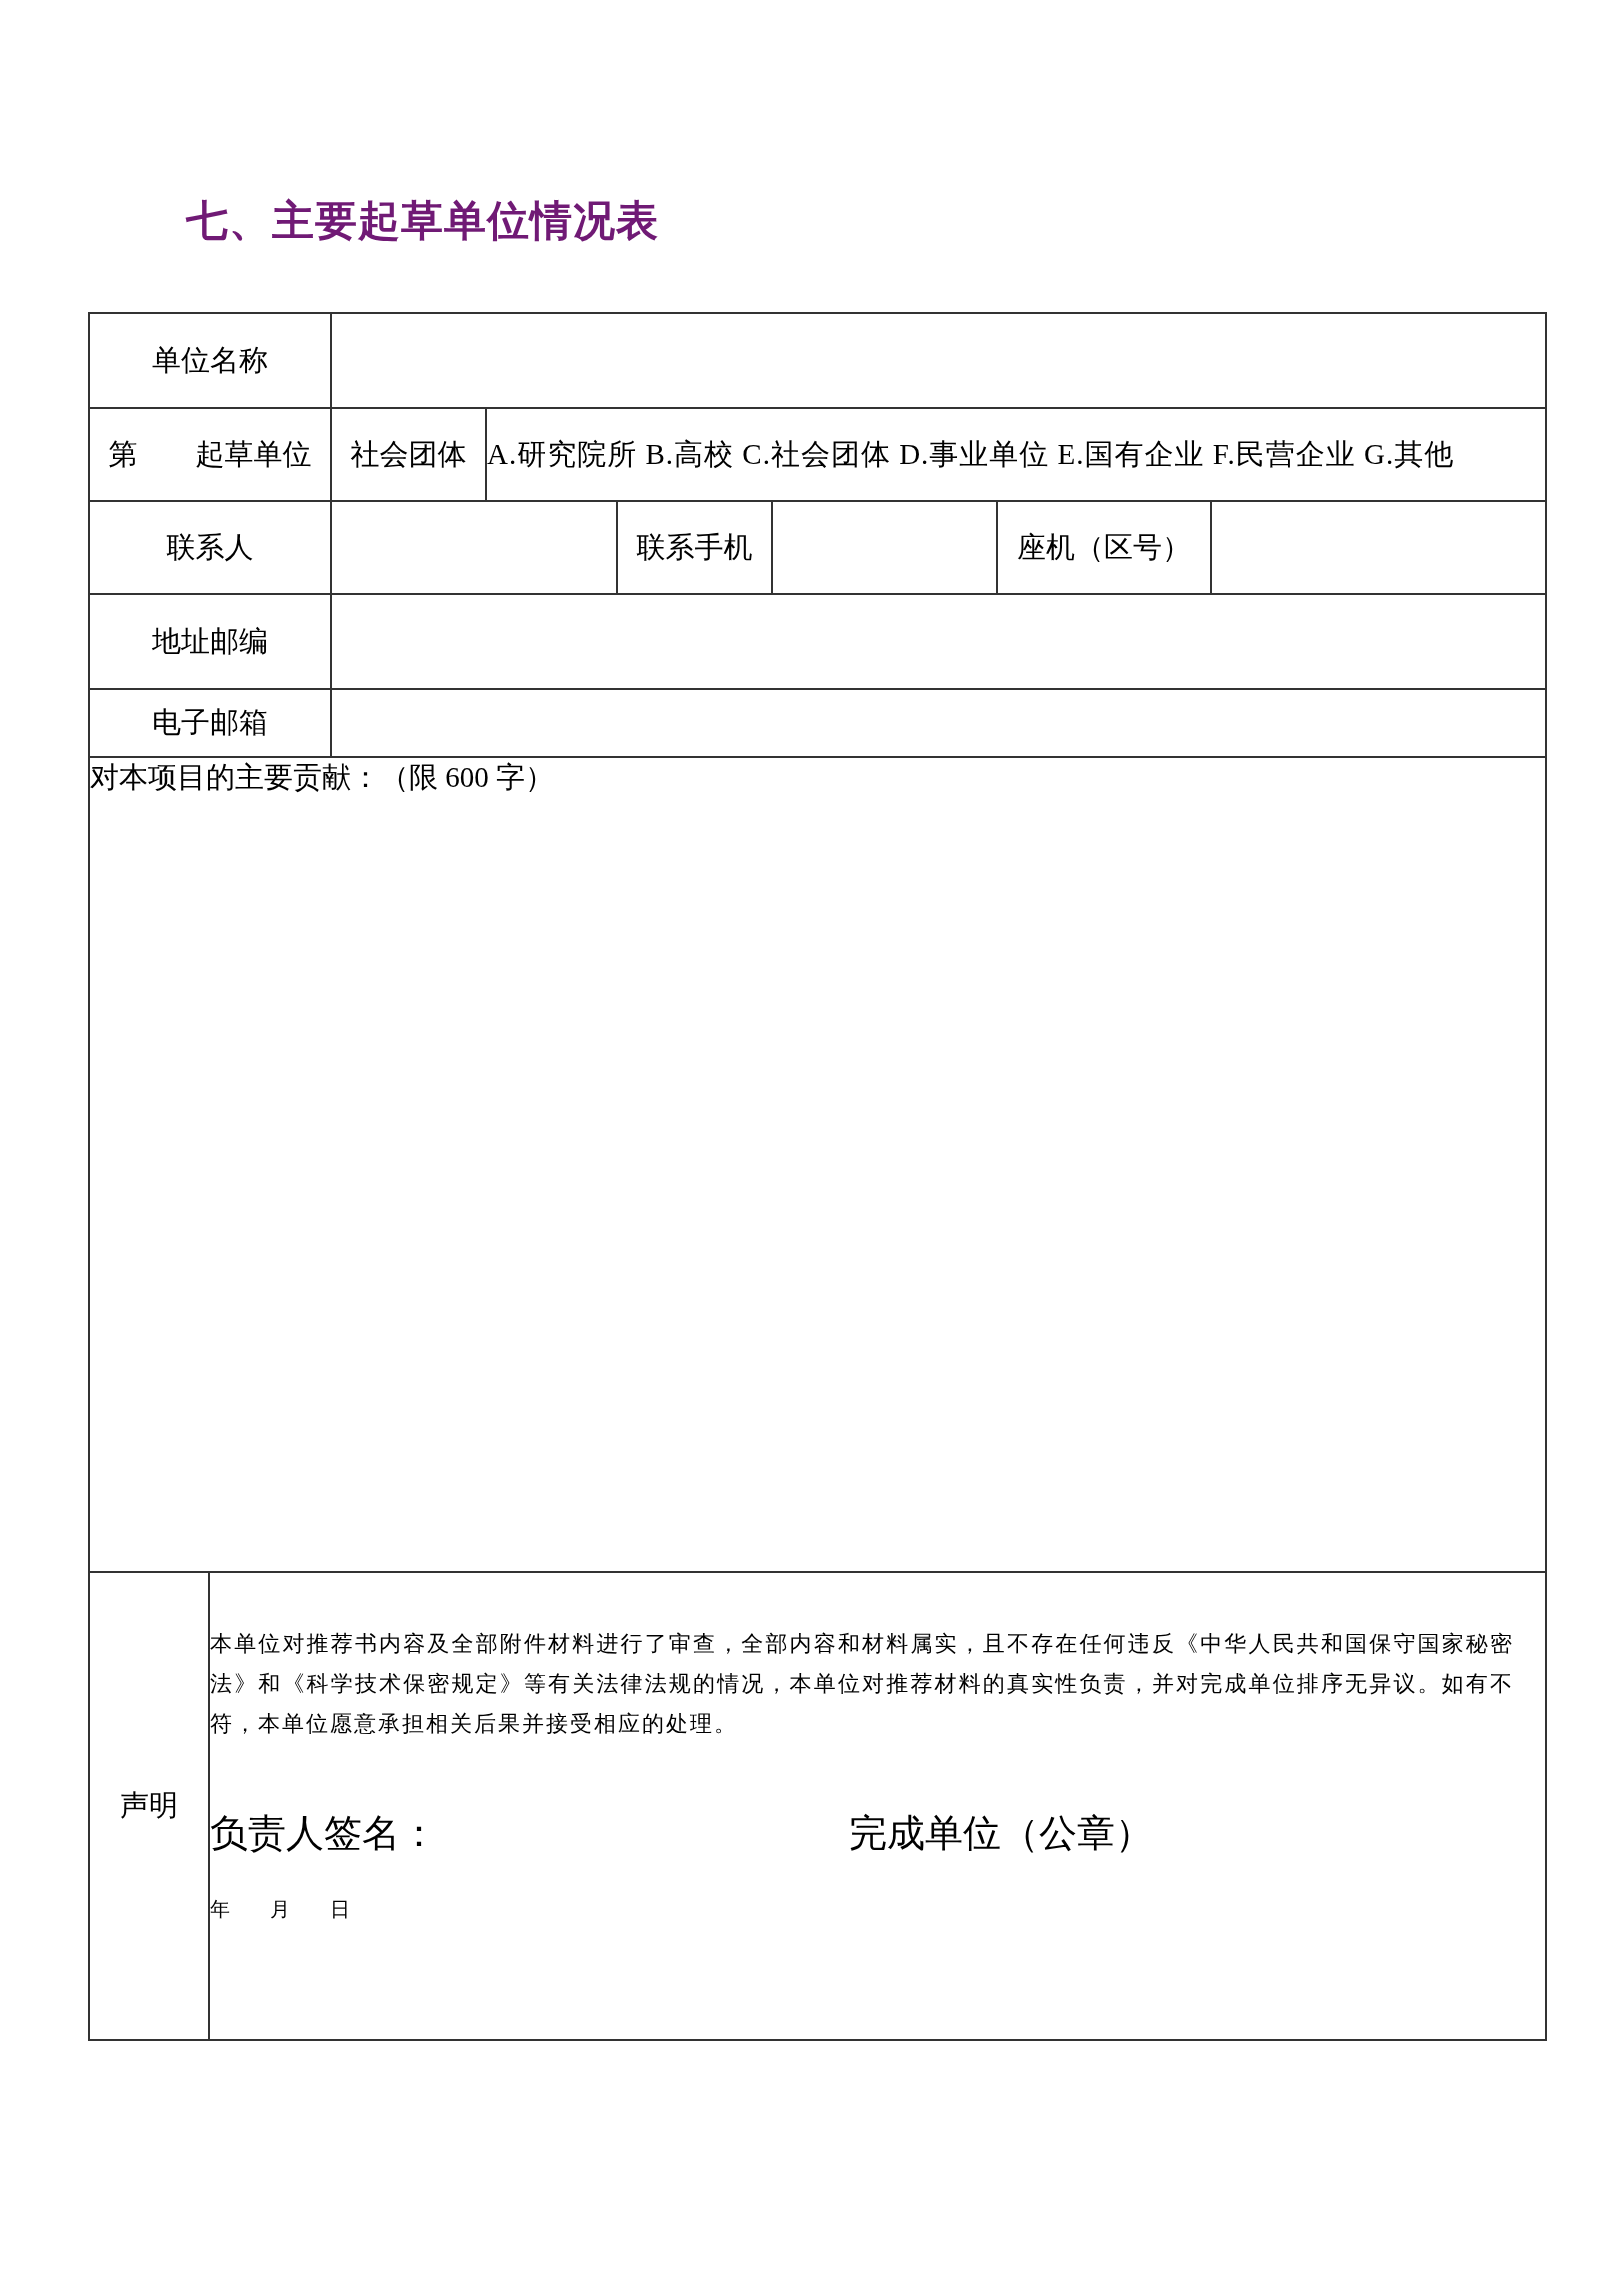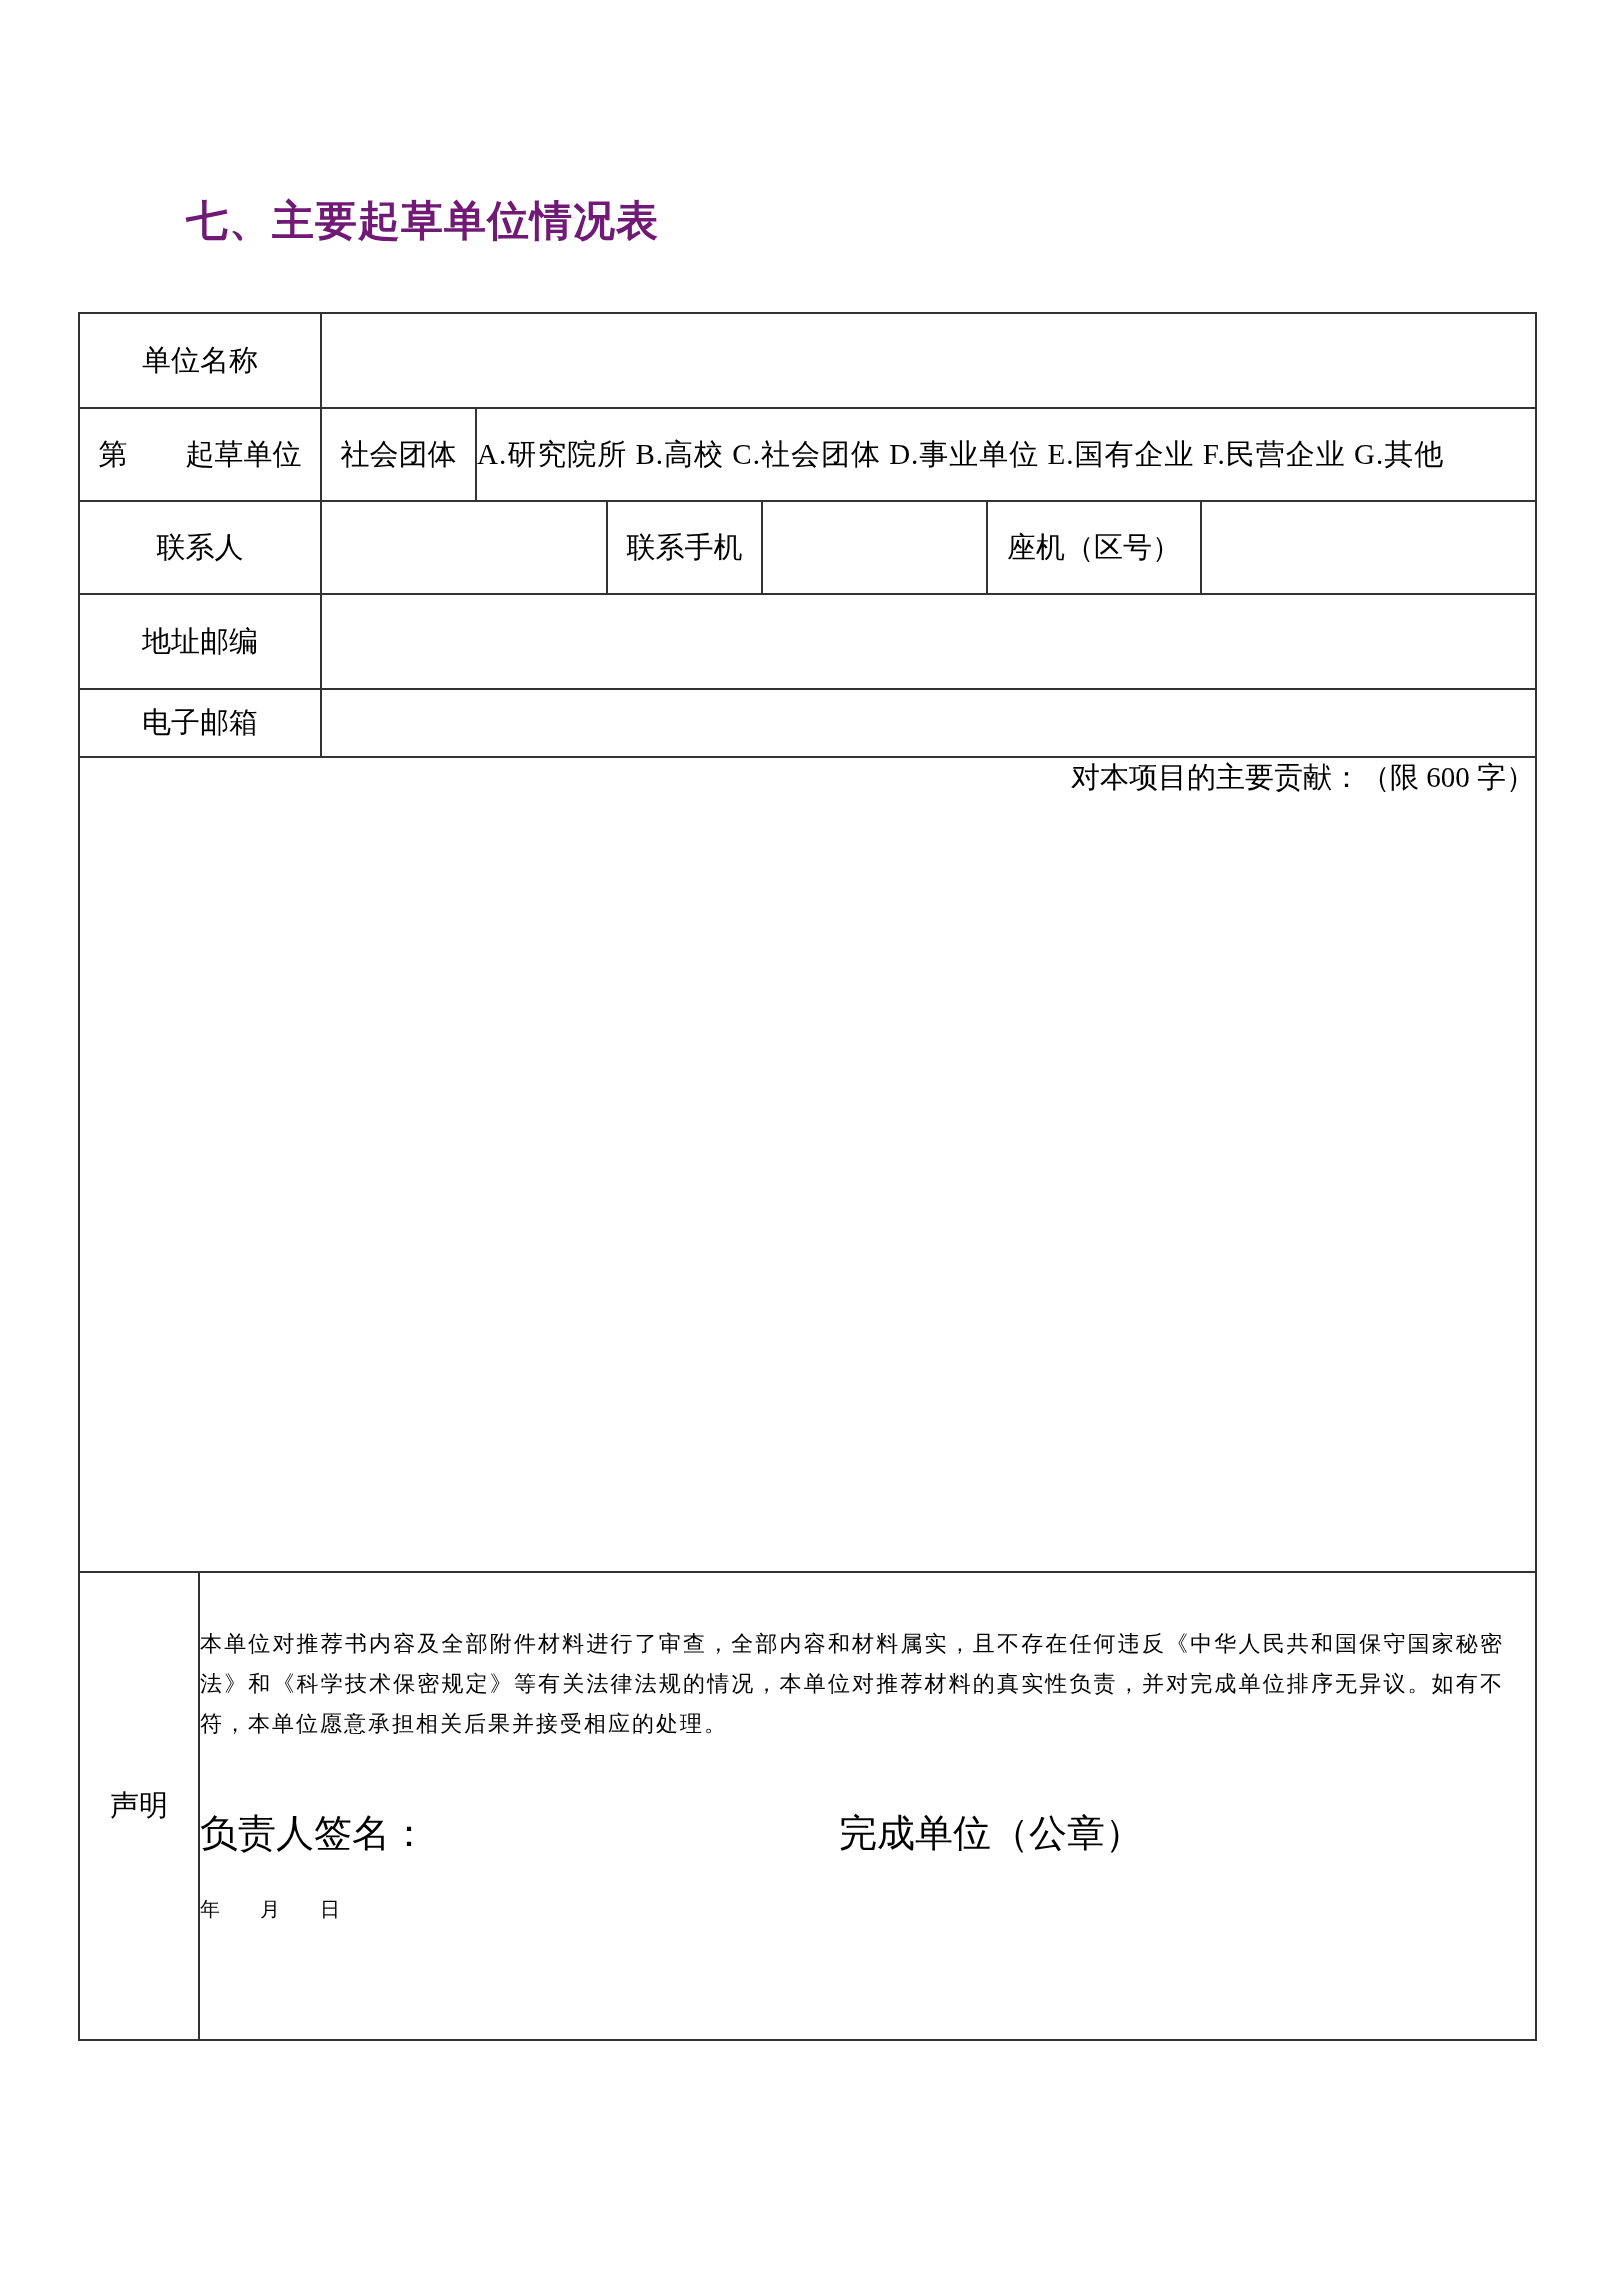--- a/index.html
+++ b/index.html
@@ -22,21 +22,21 @@
     font-family: "Liberation Sans", "DejaVu Sans", sans-serif;
     font-weight: 700;
     font-size: 42px;
     line-height: 1.1;
     color: #701a75;
     letter-spacing: 1px;
     white-space: nowrap;
   }
   table.form {
     position: absolute;
-    left: 78px;
+    left: 88px;
     top: 312px;
     width: 1457px;
     border-collapse: collapse;
     table-layout: fixed;
     padding-left: 24px;
   }
   table.form td {
     border: 2px solid #333333;
     padding: 0;
     font-size: 29px;
@@ -52,21 +52,20 @@
   td.options-cell {
     vertical-align: middle;
     padding: 0 7.8px;
     letter-spacing: 1px;
     white-space: nowrap;
   }
   td.contrib-cell {
     vertical-align: top;
     padding: 7.8px 5.9px;
     font-size: 30px;
-    text-align: right;
   }
   td.decl-content {
     vertical-align: top;
     padding: 0 13.7px;
     position: relative;
   }
   .decl-body {
     margin: 51px 0 0 0;
     width: 1304px;
     font-size: 22px;

